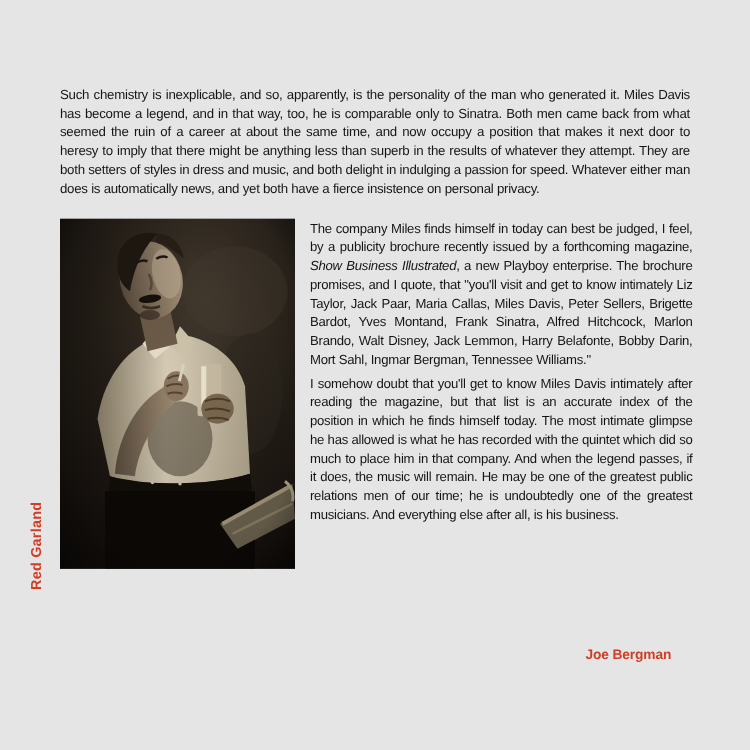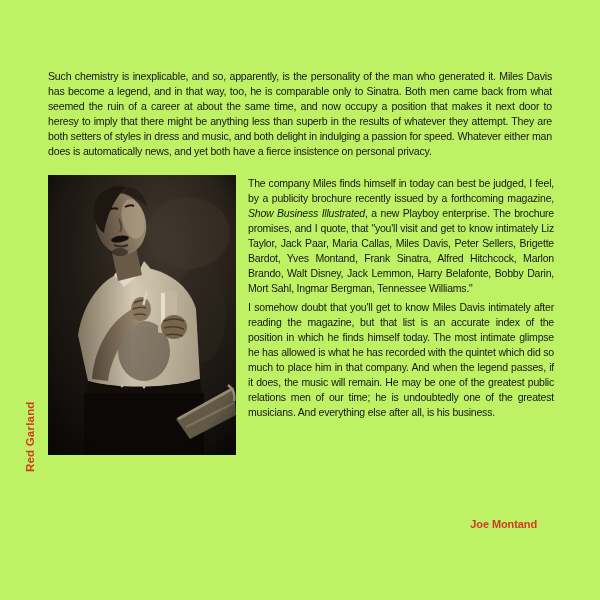--- a/index.html
+++ b/index.html
@@ -1,17 +1,17 @@
 <!DOCTYPE html>
 <html><head>
 <meta charset="utf-8">
 <style>
   html,body{margin:0;padding:0;background:#ffffff;}
   .page{
-    position:relative;width:600px;height:600px;background:#bef264;
+    position:relative;width:600px;height:600px;background:#e5e5e5;
     font-family:"Liberation Sans",sans-serif;color:#1b1b1b;overflow:hidden;
   }
   .intro{
     position:absolute;left:48px;top:69px;width:504px;margin:0;
     font-size:10.6px;line-height:14.9px;letter-spacing:-0.2px;
     text-align:justify;color:#151515;
   }
   .photo-wrap{
     position:absolute;left:48px;top:175px;width:188px;height:280px;
     background:#17120e;
@@ -137,15 +137,15 @@
     </svg>
   </div>
 
   <span class="caption">Red Garland</span>
 
   <div class="column">
     <p><span>The company Miles finds himself in today can best be judged, I feel, by a publicity brochure recently issued by a forthcoming magazine, </span><span class="magazine-title">Show Business Illustrated</span><span>, a new Playboy enterprise. The brochure promises, and I quote, that "you'll visit and get to know intimately Liz Taylor, Jack Paar, Maria Callas, Miles Davis, Peter Sellers, Brigette Bardot, Yves Montand, Frank Sinatra, Alfred Hitchcock, Marlon Brando, Walt Disney, Jack Lemmon, Harry Belafonte, Bobby Darin, Mort Sahl, Ingmar Bergman, Tennessee Williams."</span></p>
     <p>I somehow doubt that you'll get to know Miles Davis intimately after reading the magazine, but that list is an accurate index of the position in which he finds himself today. The most intimate glimpse he has allowed is what he has recorded with the quintet which did so much to place him in that company. And when the legend passes, if it does, the music will remain. He may be one of the greatest public relations men of our time; he is undoubtedly one of the greatest musicians. And everything else after all, is his business.</p>
   </div>
 
-  <p class="byline">Joe Montand</p>
+  <p class="byline">Joe Bergman</p>
 
 </div>
 
 </body></html>

